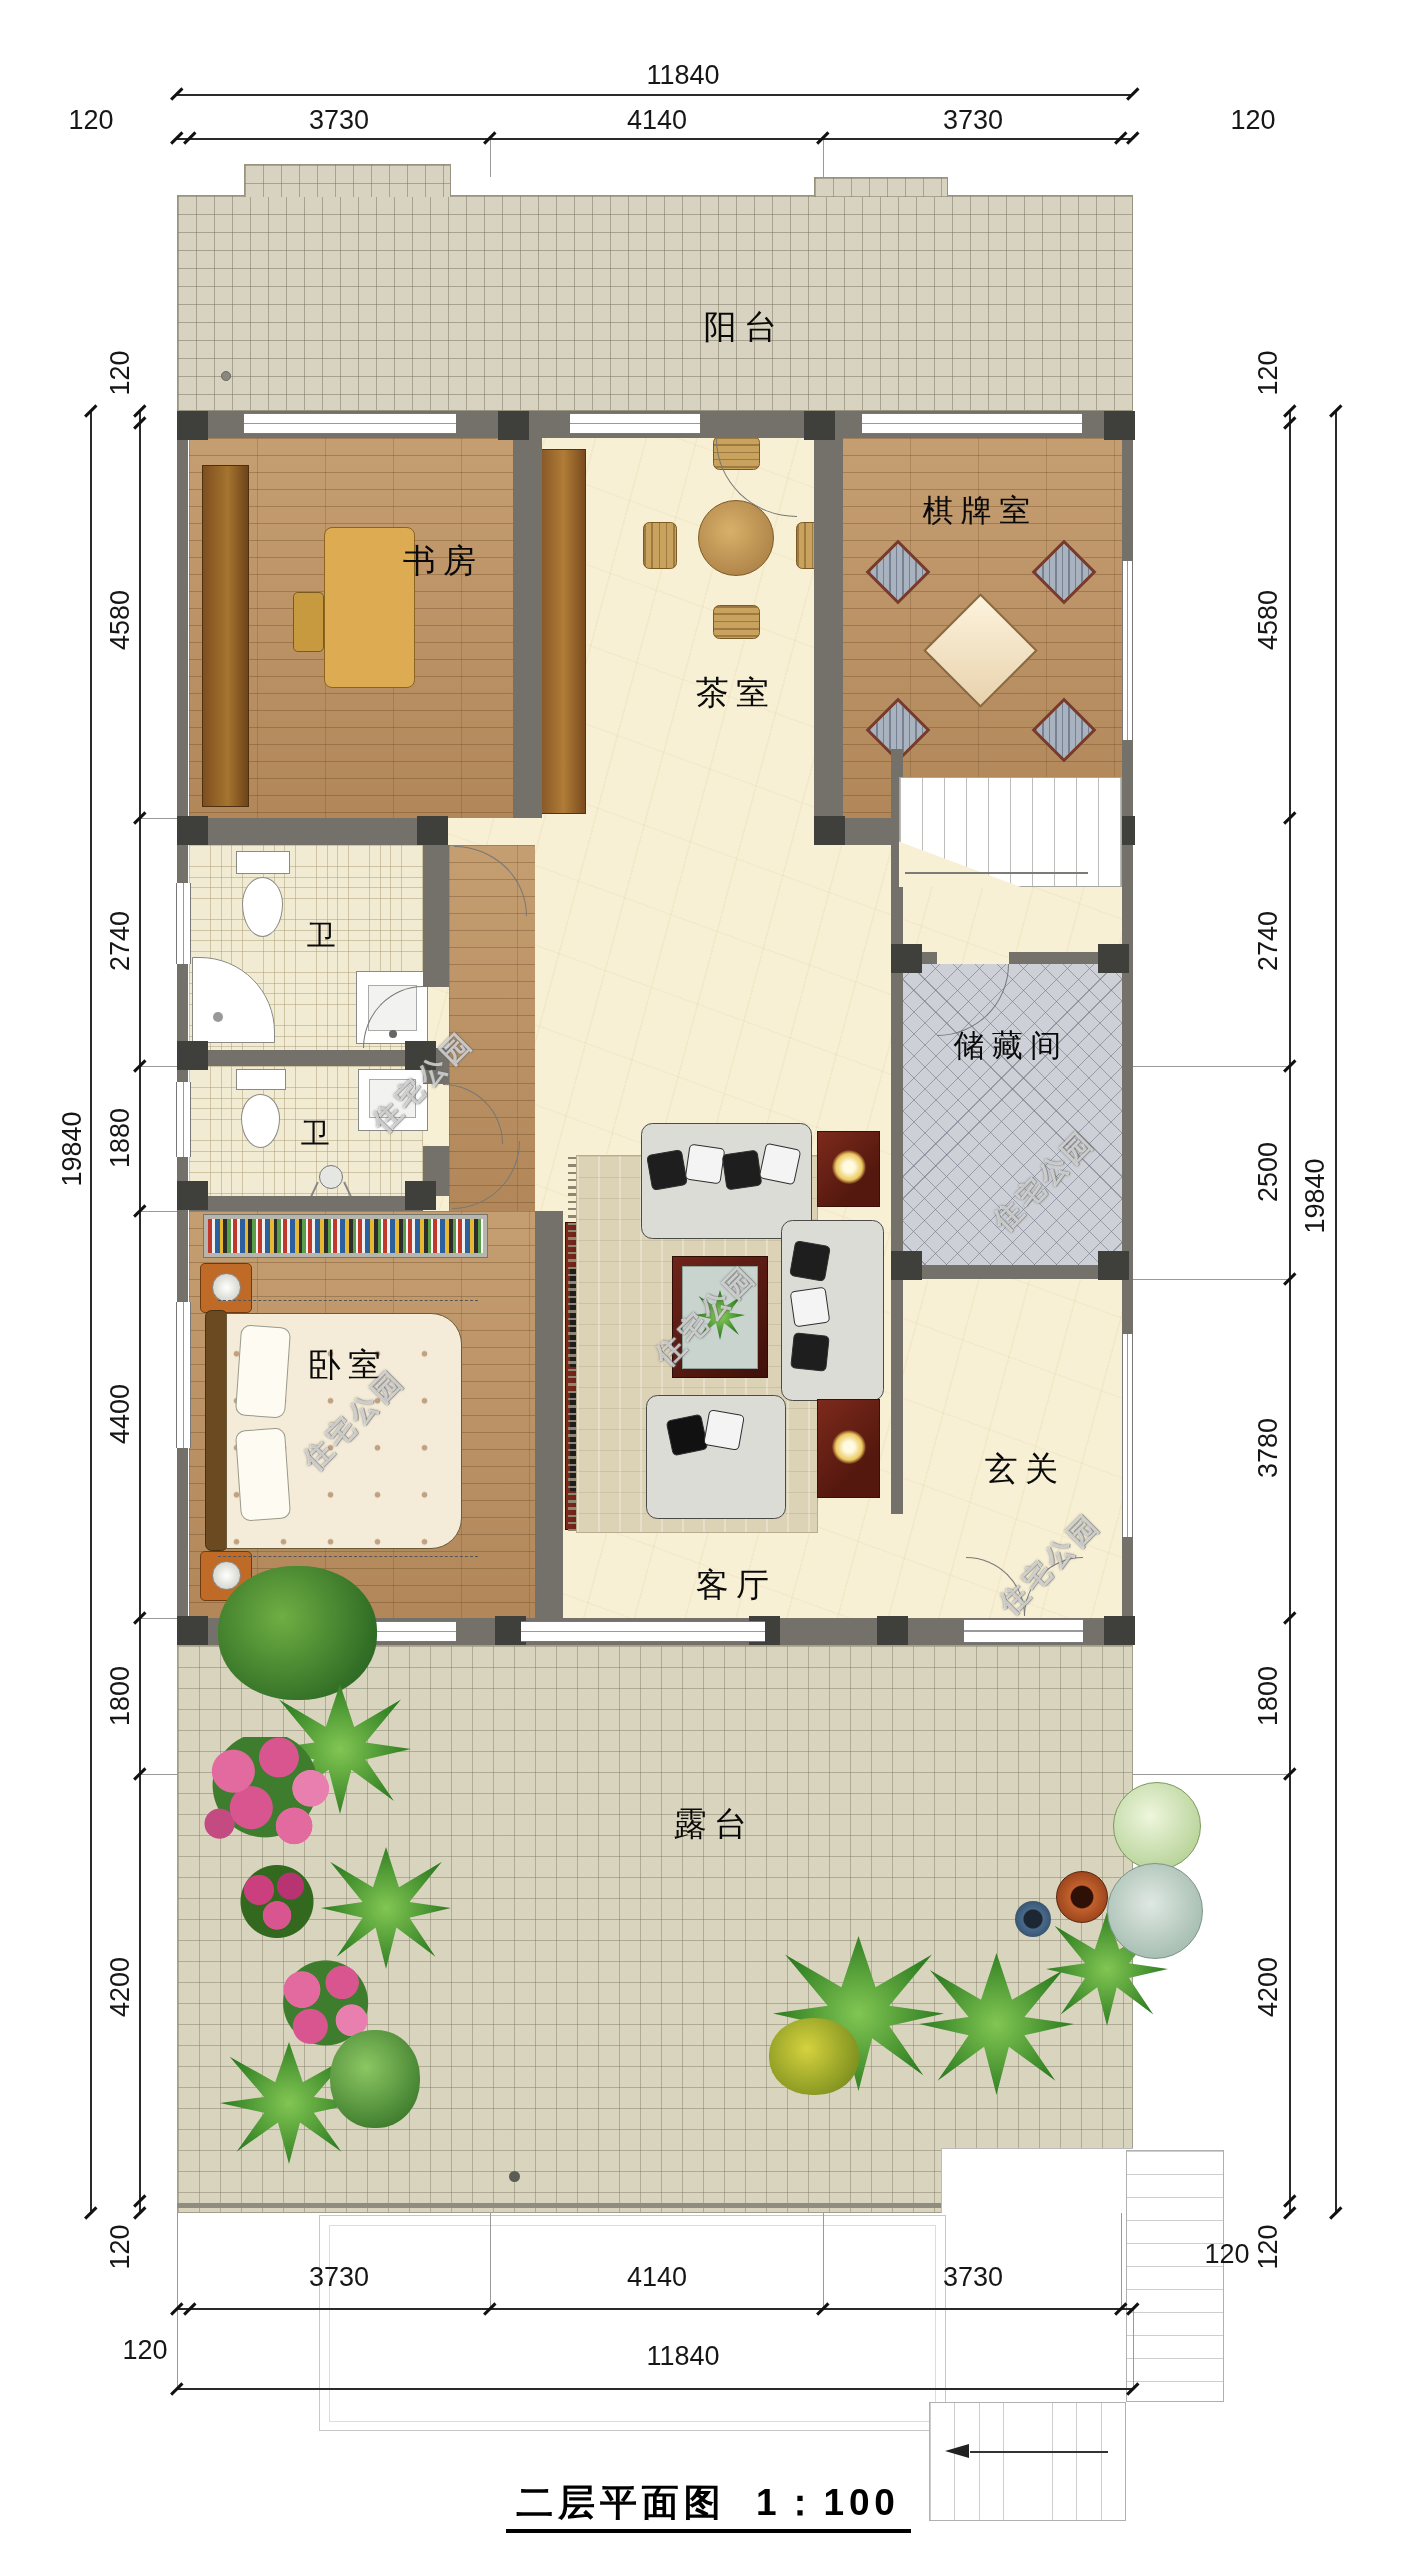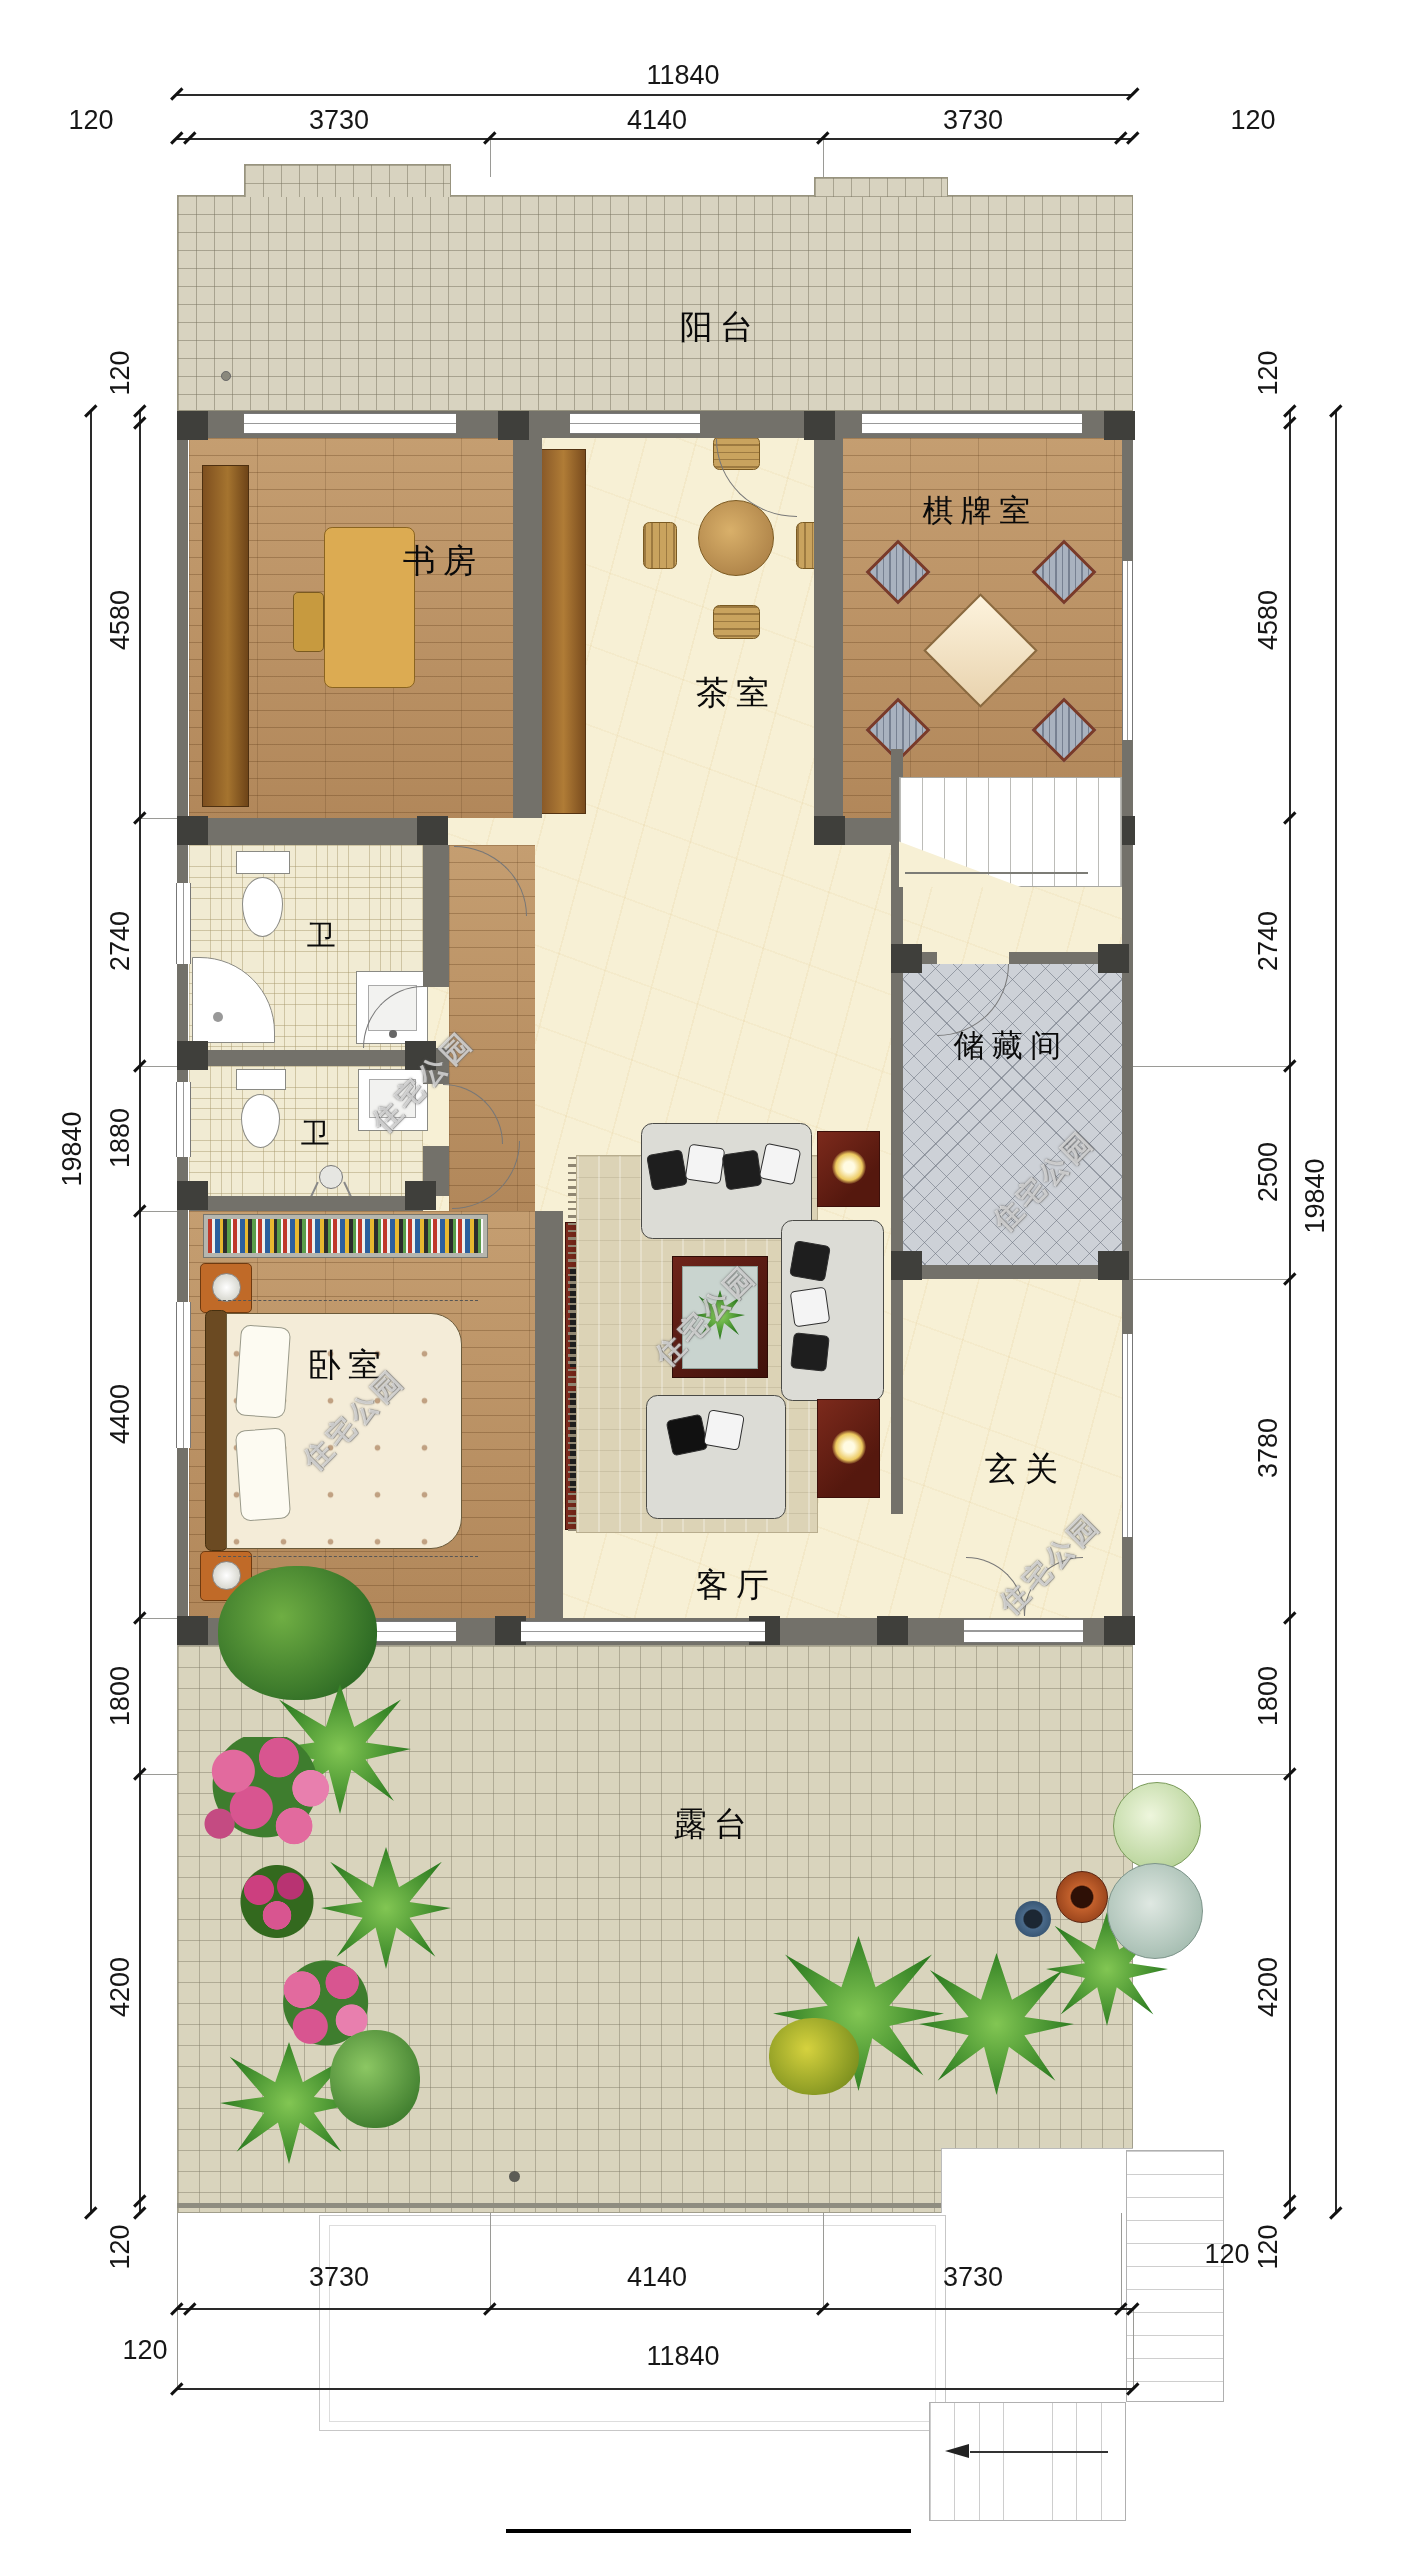--- a/index.html
+++ b/index.html
@@ -263,21 +263,21 @@
 
   <div class="palm" style="left:773px;top:1936px;width:171px;height:155px;"></div>
   <div class="palm" style="left:919px;top:1953px;width:155px;height:142px;"></div>
   <div class="palm" style="left:1046px;top:1912px;width:122px;height:114px;"></div>
   <div class="bush" style="left:769px;top:2018px;width:90px;height:77px;background:radial-gradient(circle at 42% 40%,#d6d23e,#7b8f1e 80%);"></div>
   <div class="topi" style="left:1113px;top:1782px;width:88px;height:88px;background:radial-gradient(circle at 42% 38%,#eef6dd,#b9d49b 75%);border:0.8px solid #7a9a5a;"></div>
   <div class="topi" style="left:1107px;top:1863px;width:96px;height:96px;background:radial-gradient(circle at 45% 42%,#dfe8e2,#a4bcb0 78%);border:0.8px solid #7d948a;"></div>
   <div class="topi" style="left:1056px;top:1871px;width:52px;height:52px;background:radial-gradient(circle,#2e1006 30%,#c2602c 34%,#8a3a16 90%);border:0.8px solid #5a2410;"></div>
   <div class="topi" style="left:1015px;top:1901px;width:36px;height:36px;background:radial-gradient(circle,#1c2733 35%,#4a6a8a 40%,#2e4a66 90%);"></div>
 
-  <div class="rlabel" style="left:720px;top:327px;">阳台</div>
+  <div class="rlabel" style="left:744px;top:327px;">阳台</div>
   <div class="rlabel" style="left:443px;top:561px;">书房</div>
   <div class="rlabel" style="left:736px;top:693px;">茶室</div>
   <div class="rlabel" style="left:980px;top:511px;font-size:31px;">棋牌室</div>
   <div class="rlabel" style="left:325px;top:936px;font-size:29px;">卫</div>
   <div class="rlabel" style="left:319px;top:1134px;font-size:29px;">卫</div>
   <div class="rlabel" style="left:1011px;top:1046px;font-size:31px;">储藏间</div>
   <div class="rlabel" style="left:348px;top:1365px;">卧室</div>
   <div class="rlabel" style="left:736px;top:1585px;">客厅</div>
   <div class="rlabel" style="left:1025px;top:1469px;">玄关</div>
   <div class="rlabel" style="left:714px;top:1824px;">露台</div>
@@ -376,16 +376,19 @@
       <span class="dimt rot" style="left: 72px; top: 1149px;">19840</span>
       <span class="dimt rot" style="left: 1315px; top: 1196px;">19840</span>
       <span class="dimt" style="left: 339px; top: 2277px;">3730</span>
       <span class="dimt" style="left: 657px; top: 2277px;">4140</span>
       <span class="dimt" style="left: 973px; top: 2277px;">3730</span>
       <span class="dimt" style="left: 683px; top: 2356px;">11840</span>
       <span class="dimt" style="left: 145px; top: 2350px;">120</span>
       <span class="dimt" style="left: 1227px; top: 2254px;">120</span>
     </div>
 
+  <div id="title-block">
+    <span>二层平面图</span>&nbsp;&nbsp;<span>1：100</span>
+  </div>
   <div class="abs" style="left:506px;top:2529px;width:405px;height:4.1px;background:#000;"></div>
 
 </div>
 
 
 </body></html>

